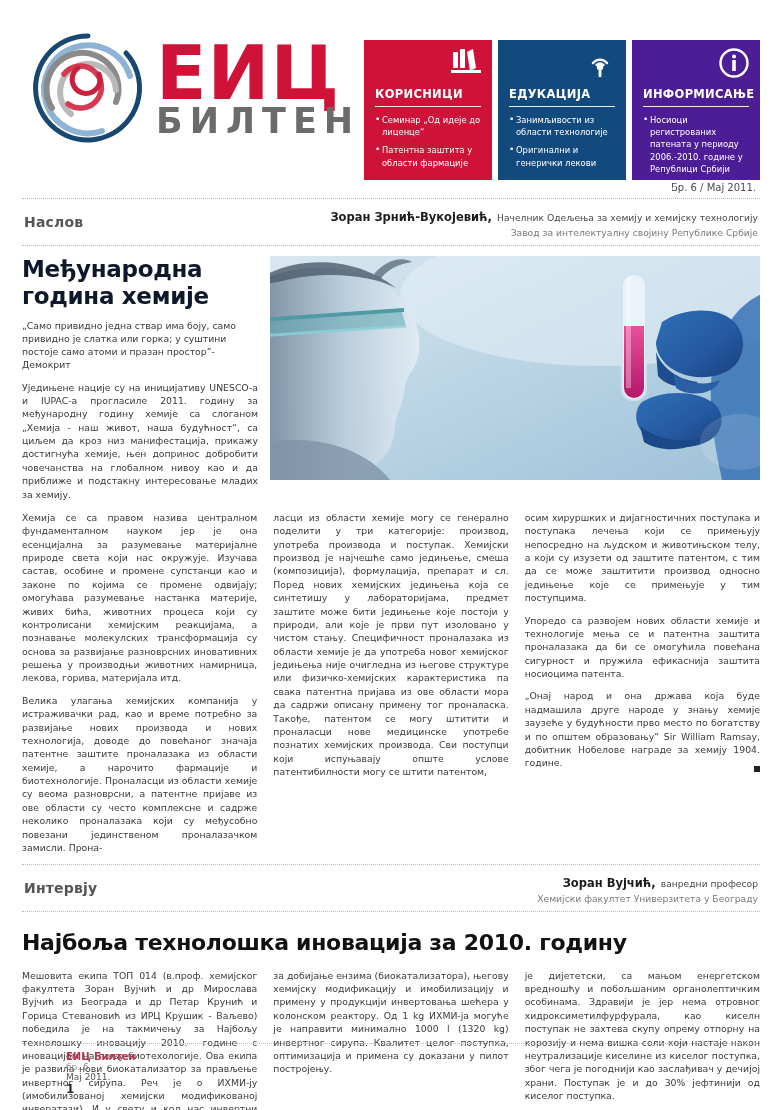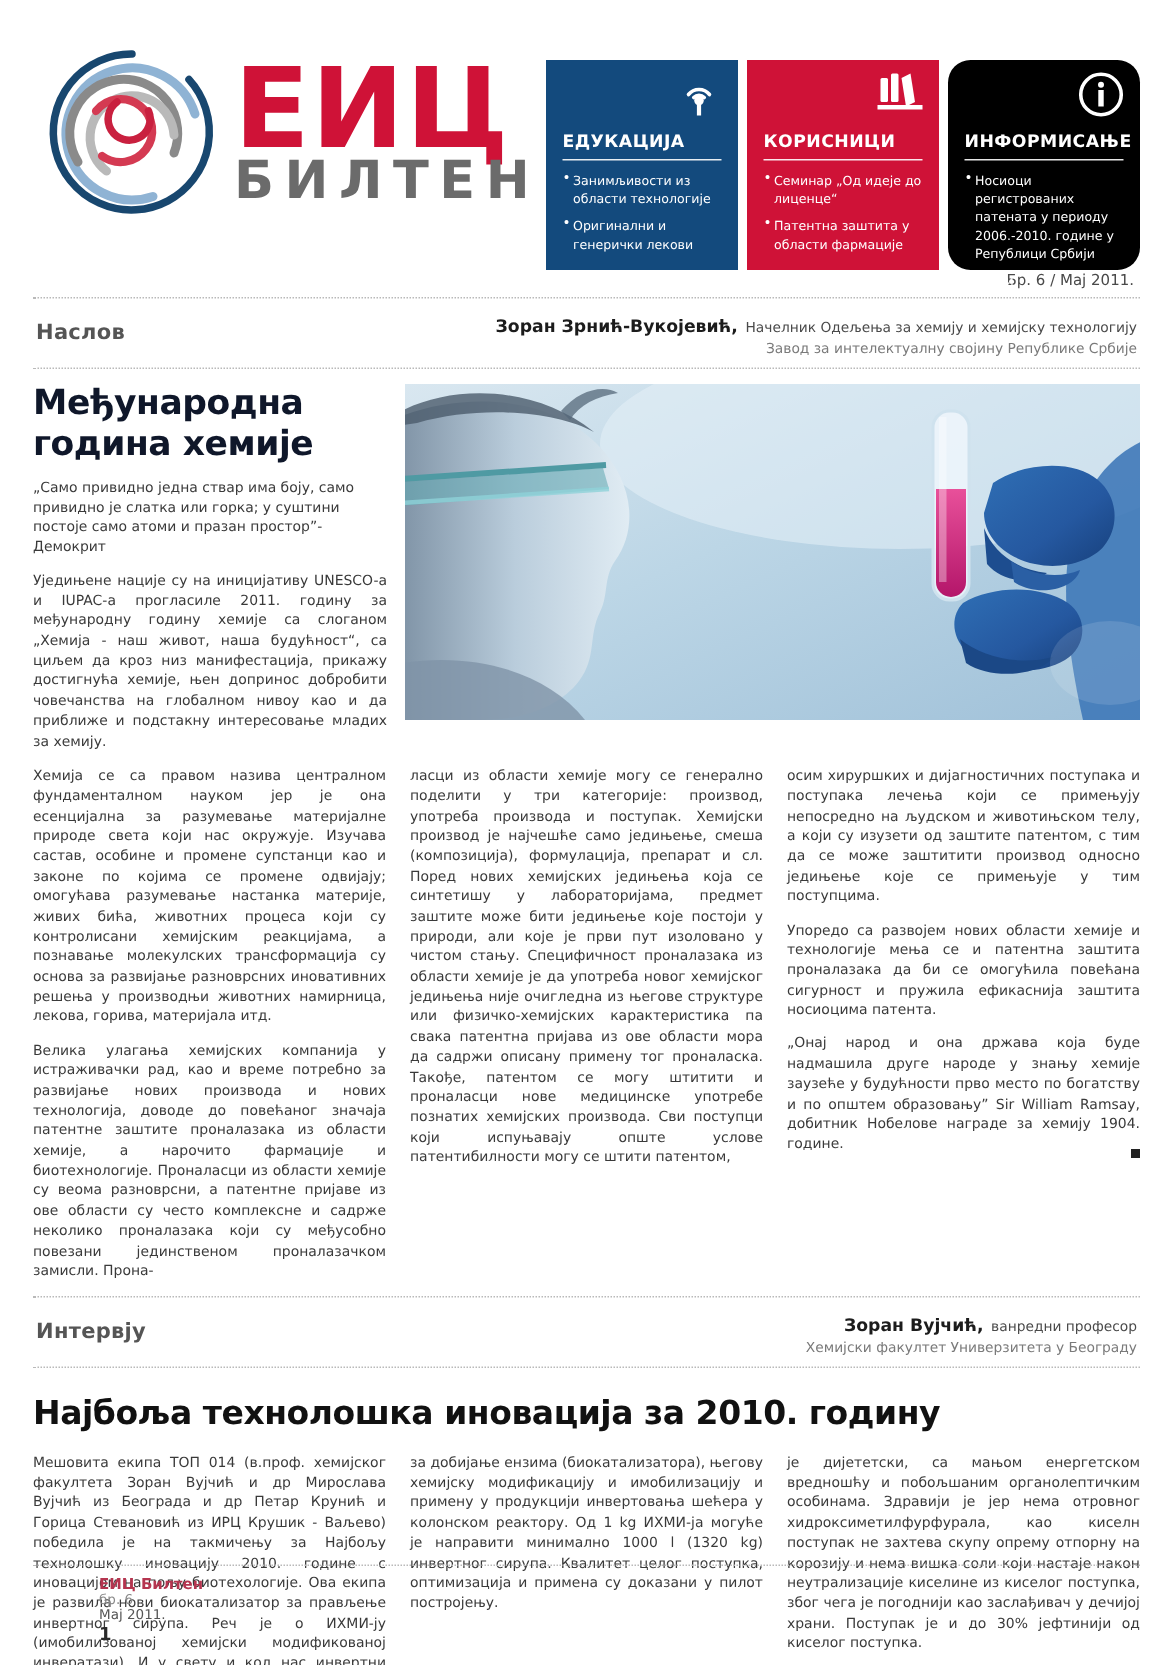--- a/index.html
+++ b/index.html
@@ -26,21 +26,21 @@
   .wm-bilten {
     font-family: "DejaVu Sans", sans-serif;
     font-weight: bold; font-size: 35px; line-height: 1.0;
     color: #6b6b6b; letter-spacing: 7px; text-align: right; padding-right: 2px;
   }
 
   .boxes { display: flex; margin-left: auto; gap: 6px; padding-top: 10px; }
   .hbox { width: 128px; height: 140px; padding: 9px 11px 8px 11px; position: relative; color: #fff; }
   .hbox.red { background: #cf1237; }
   .hbox.blue { background: #134a7d; }
-  .hbox.gray { background: #000000; border-radius: 15px; }
+  .hbox.gray { background: #4c1d95; }
   .hbox .bicon { position: absolute; right: 9px; top: 6px; width: 34px; height: 34px; }
   .hbox h4 {
     font-size: 11.5px; font-weight: bold; letter-spacing: 0.3px;
     margin-top: 38px; padding-bottom: 5px;
     border-bottom: 1.4px solid rgba(255,255,255,0.9);
   }
   .hbox ul { list-style: none; margin-top: 7px; }
   .hbox li {
     font-size: 8.4px; line-height: 1.45; margin-bottom: 6px;
     padding-left: 7px; position: relative;
@@ -132,54 +132,54 @@
           </g>
         </svg>
       </div>
       <div class="wordmark">
         <div class="wm-eic">ЕИЦ</div>
         <div class="wm-bilten">БИЛТЕН</div>
       </div>
     </div>
 
     <div class="boxes">
+
+      <div class="hbox red">
+        <div class="bicon">
+          <svg width="34" height="34" viewBox="0 0 34 34">
+            <g fill="#ffffff">
+              <rect x="4" y="6" width="5" height="16" rx="1"></rect>
+              <rect x="11" y="3" width="5" height="19" rx="1"></rect>
+              <path d="M18 6 l6 -3 l3 19 l-6 3 z"></path>
+              <path d="M2 24 h30 v3 h-30 z"></path>
+            </g>
+          </svg>
+        </div>
+        <h4>КОРИСНИЦИ</h4>
+        <ul>
+          <li>Семинар „Од идеје до лиценце“</li>
+          <li>Патентна заштита у области фармације</li>
+        </ul>
+      </div>
 
       <div class="hbox blue">
         <div class="bicon">
           <svg width="34" height="34" viewBox="0 0 34 34">
             <g fill="none" stroke="#ffffff" stroke-width="2.4" stroke-linecap="round">
               <path d="M10 17 A9 9 0 0 1 24 17"></path>
               <path d="M13.5 19 A5 5 0 0 1 20.5 19"></path>
             </g>
             <circle cx="17" cy="21" r="3.2" fill="#ffffff"></circle>
             <rect x="15.6" y="21" width="2.8" height="10" fill="#ffffff"></rect>
           </svg>
         </div>
         <h4>ЕДУКАЦИЈА</h4>
         <ul>
           <li>Занимљивости из области технологије</li>
           <li>Оригинални и генерички лекови</li>
-        </ul>
-      </div>
-
-      <div class="hbox red">
-        <div class="bicon">
-          <svg width="34" height="34" viewBox="0 0 34 34">
-            <g fill="#ffffff">
-              <rect x="4" y="6" width="5" height="16" rx="1"></rect>
-              <rect x="11" y="3" width="5" height="19" rx="1"></rect>
-              <path d="M18 6 l6 -3 l3 19 l-6 3 z"></path>
-              <path d="M2 24 h30 v3 h-30 z"></path>
-            </g>
-          </svg>
-        </div>
-        <h4>КОРИСНИЦИ</h4>
-        <ul>
-          <li>Семинар „Од идеје до лиценце“</li>
-          <li>Патентна заштита у области фармације</li>
         </ul>
       </div>
 
       <div class="hbox gray">
         <div class="bicon">
           <svg width="34" height="34" viewBox="0 0 34 34">
             <circle cx="17" cy="17" r="13.5" fill="none" stroke="#ffffff" stroke-width="2.4"></circle>
             <circle cx="17" cy="10.5" r="2" fill="#ffffff"></circle>
             <rect x="15.2" y="14" width="3.6" height="11" fill="#ffffff"></rect>
           </svg>

